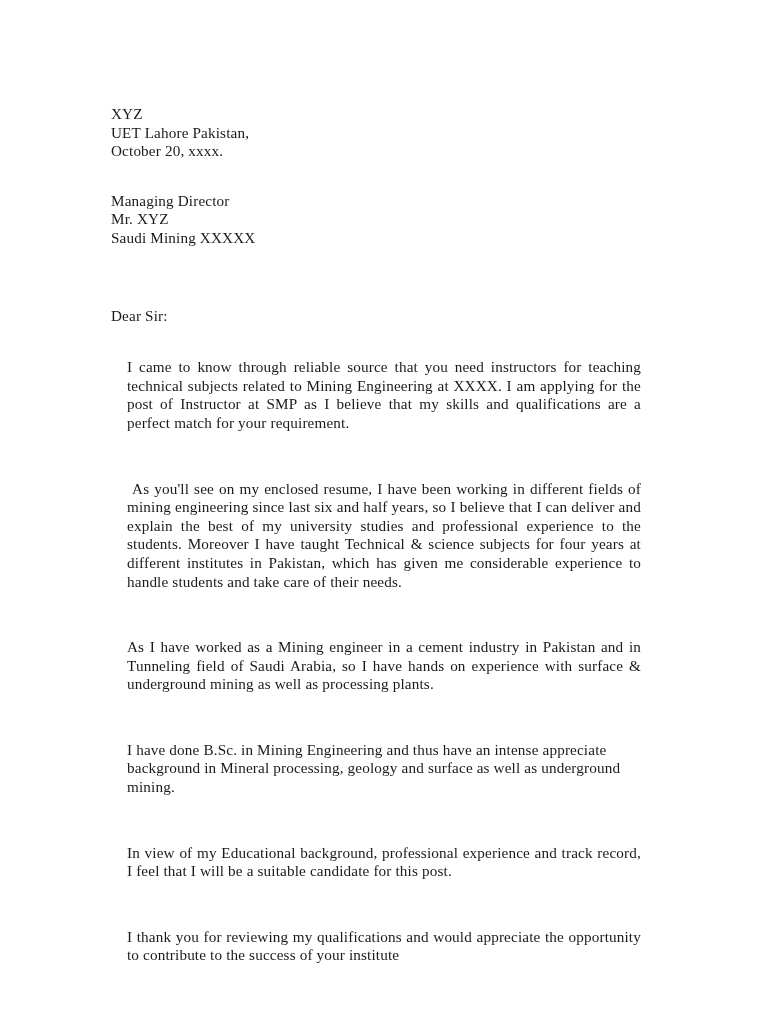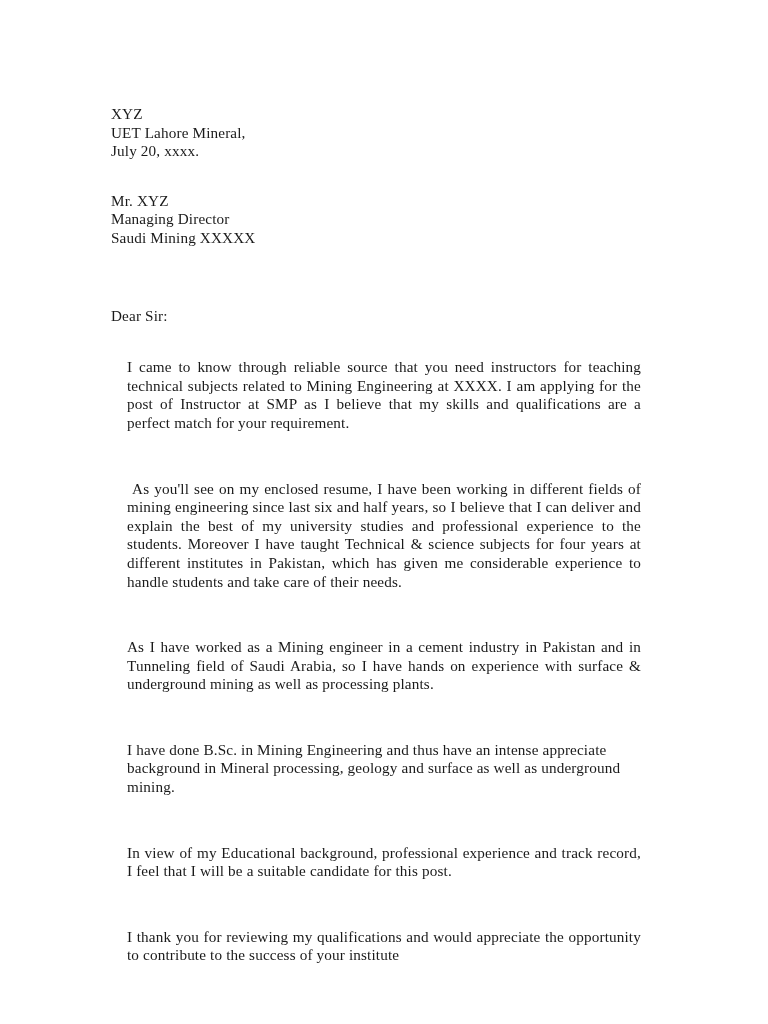--- a/index.html
+++ b/index.html
@@ -74,29 +74,29 @@
   }
 </style>
 </head>
 <body>
 
 <div class="page">
   <div class="letter-body">
 
     <div class="block">
       <span class="addr-line">XYZ</span>
-      <span class="addr-line">UET Lahore Mineral,</span>
-      <span class="addr-line">July 20, xxxx.</span>
+      <span class="addr-line">UET Lahore Pakistan,</span>
+      <span class="addr-line">October 20, xxxx.</span>
     </div>
 
     <div class="gap-sender-recipient"></div>
 
     <div class="block">
+      <span class="addr-line">Managing Director</span>
       <span class="addr-line">Mr. XYZ</span>
-      <span class="addr-line">Managing Director</span>
       <span class="addr-line">Saudi Mining XXXXX</span>
     </div>
 
     <div class="gap-recipient-salutation"></div>
 
     <div class="salutation">Dear Sir:</div>
 
     <div class="gap-salutation-body"></div>
 
     <p class="para">I came to know through reliable source that you need instructors for teaching technical subjects related to Mining Engineering at XXXX. I am applying for the post of Instructor at SMP as I believe that my skills and qualifications are a perfect match for your requirement.</p>

